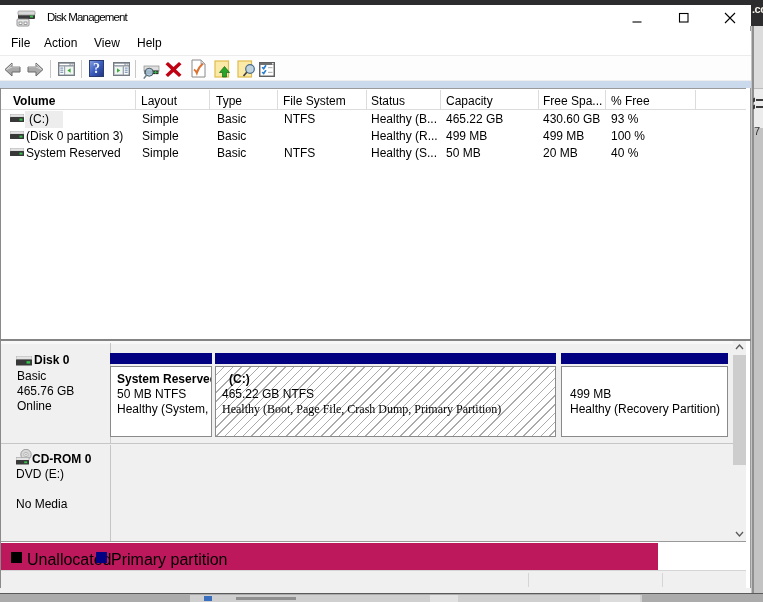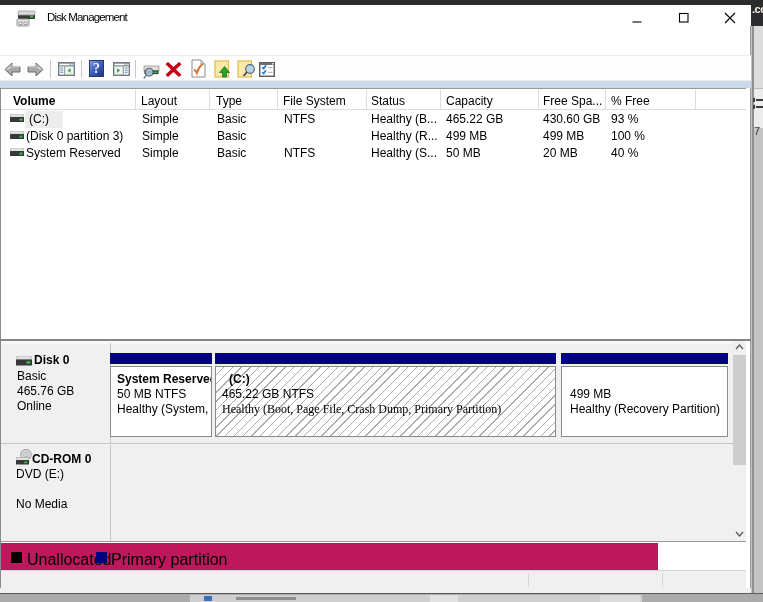--- a/index.html
+++ b/index.html
@@ -53,20 +53,26 @@
           <line x1="0.5" y1="6" x2="9.5" y2="6" stroke="#000" stroke-width="1.1"></line>
         </svg>
       <svg class="abs" style="left:678px;top:7px;" width="12" height="12" viewBox="0 0 12 12">
           <rect x="1.5" y="1.5" width="8.5" height="8.5" fill="none" stroke="#000" stroke-width="1.1"></rect>
         </svg>
       <svg class="abs" style="left:723px;top:6px;" width="14" height="14" viewBox="0 0 14 14">
           <path d="M2 2 L12 12 M12 2 L2 12" stroke="#000" stroke-width="1.1"></path>
         </svg>
     </div>
 
+    <div class="abs" style="left:0;top:26px;width:751px;height:24px;background:#fff;font-size:12px;color:#000;">
+      <div class="abs" style="left:11px;top:5px;">File</div>
+      <div class="abs" style="left:44px;top:5px;">Action</div>
+      <div class="abs" style="left:94px;top:5px;">View</div>
+      <div class="abs" style="left:137px;top:5px;">Help</div>
+    </div>
 
     <div class="abs" id="toolbar" style="left:0;top:50px;width:751px;height:26px;background:#fdfdfd;border-top:1px solid #ececec;border-bottom:1px solid #eee;">
 
       <svg class="abs" style="left:4px;top:6px;" width="17" height="15" viewBox="0 0 17 15">
         <path d="M8 1 L1 7.5 L8 14 L8 10 L16 10 L16 5 L8 5 Z" fill="#a8a8a8" stroke="#6a6a6a" stroke-width="1"></path>
         <path d="M8 2.2 L2.5 7.5 L8 5 L15.5 5" fill="none" stroke="#d8d8d8" stroke-width="1"></path>
       </svg>
 
       <svg class="abs" style="left:27px;top:6px;" width="17" height="15" viewBox="0 0 17 15">
         <path d="M9 1 L16 7.5 L9 14 L9 10 L1 10 L1 5 L9 5 Z" fill="#a8a8a8" stroke="#6a6a6a" stroke-width="1"></path>

